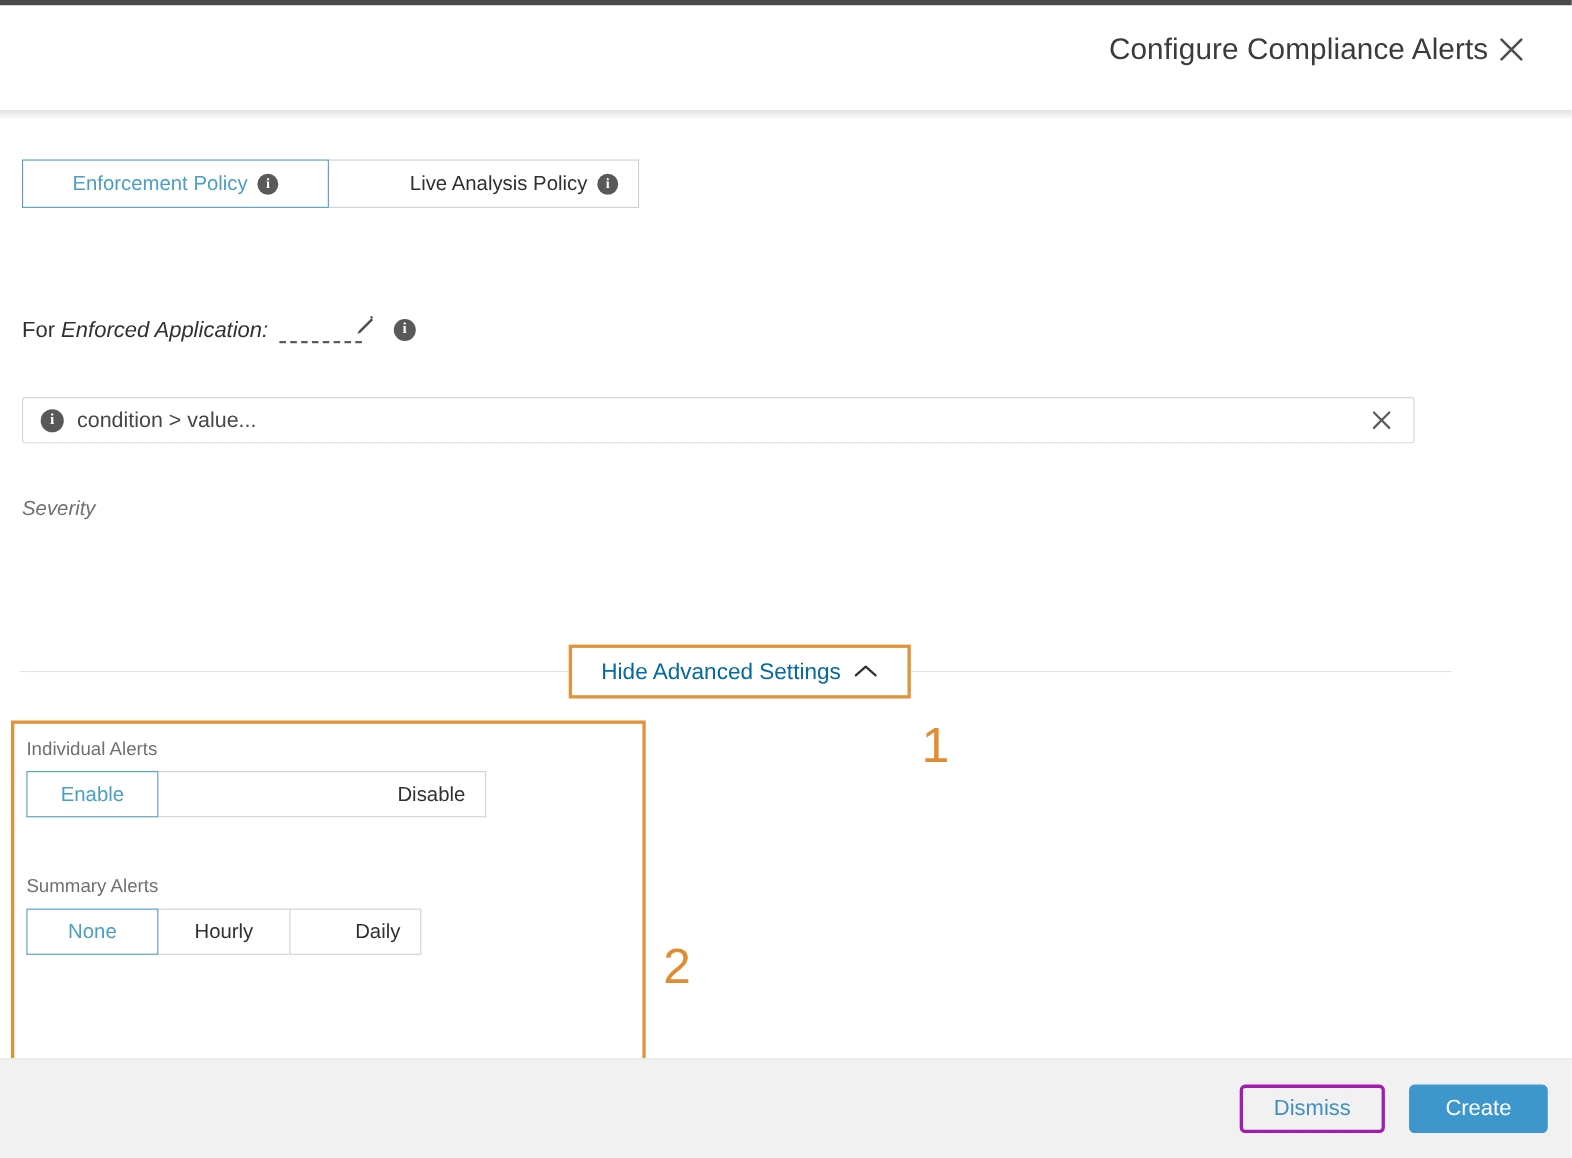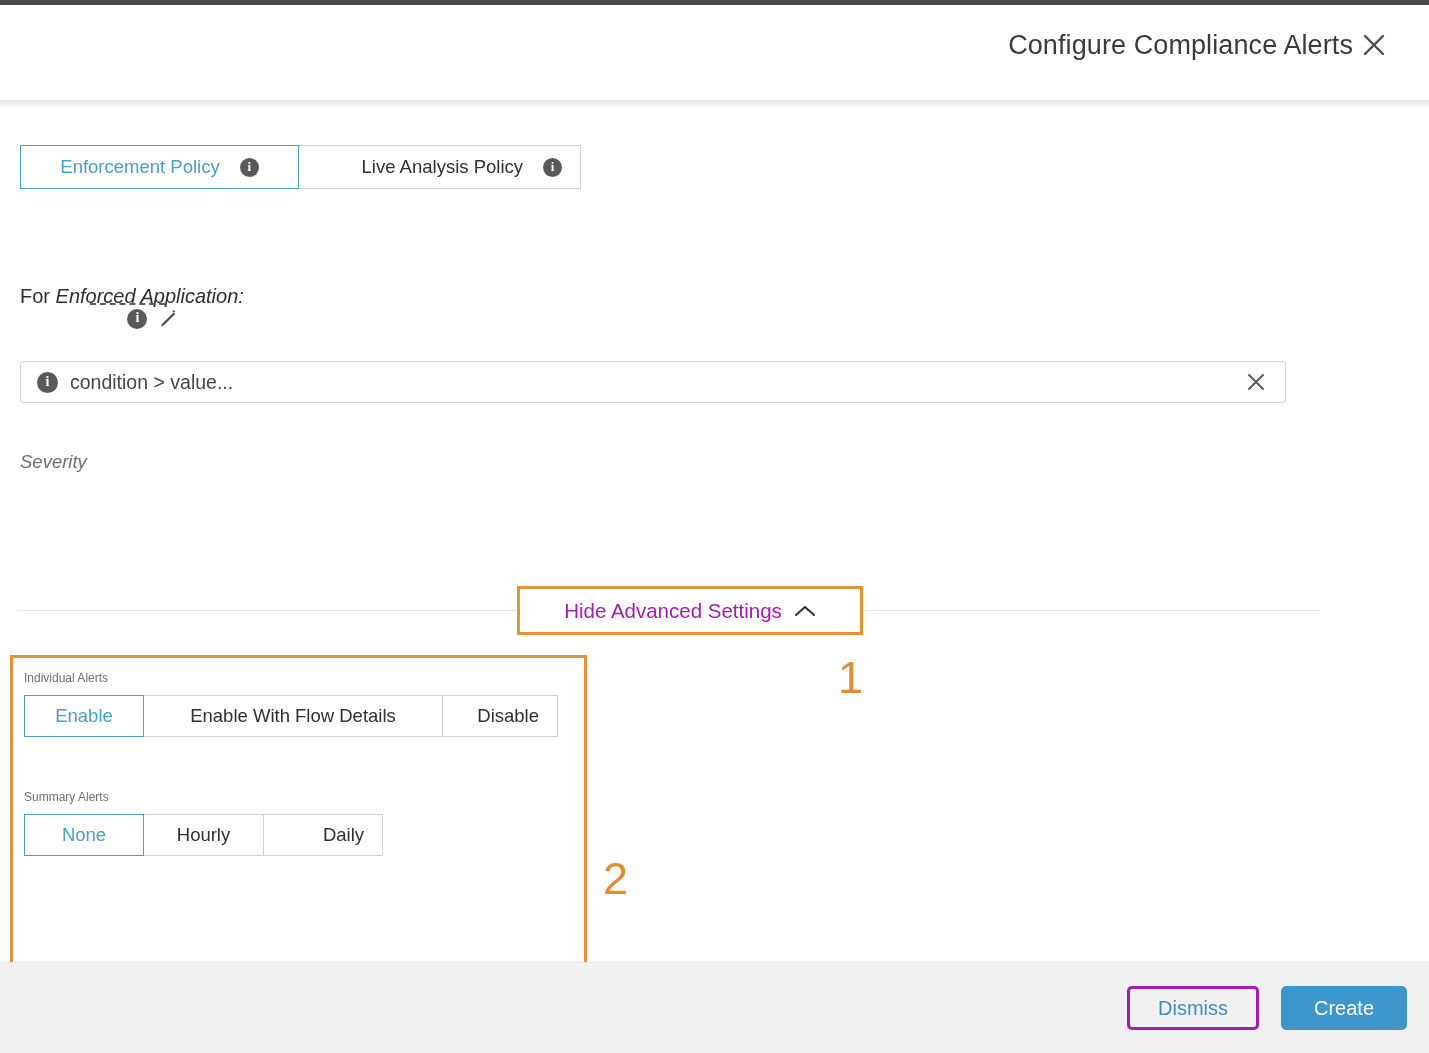--- a/index.html
+++ b/index.html
@@ -77,21 +77,21 @@
     align-items: stretch;
   }
   .seg-item {
     border: 1px solid #cfd0d2;
     border-right: none;
     background: #ffffff;
     height: 42px;
     display: flex;
     align-items: center;
     justify-content: center;
-    gap: 20px;
+    gap: 9px;
     font-size: 18.5px;
     color: #2f3032;
     cursor: pointer;
     padding: 0 18px;
     position: relative;
   }
   .seg-item:last-child { border-right: 1px solid #cfd0d2; justify-content: flex-end; }
   .seg-item.selected {
     border: 1px solid #4e9fb8;
     color: #4a9fc4;
@@ -120,21 +120,20 @@
   .types-block .field-label { display: block; margin-bottom: 10px; }
   .seg-types .seg-item { height: 44px; }
   .seg-types .seg-item:nth-child(1) { width: 279px; }
   .seg-types .seg-item:nth-child(2) { width: 282px; }
 
   
   .enforced-row {
     position: absolute; top: 176px; left: 20px;
     display: flex; align-items: center;
     height: 30px;
-    flex-direction: column;
   }
   .enforced-text {
     font-size: 20px;
     color: #2f3032;
     white-space: nowrap;
   }
   .enforced-text em { font-style: italic; }
   .enforced-edit {
     position: relative;
     width: 95px;
@@ -190,26 +189,26 @@
     position: absolute;
     top: 501px; left: 18px;
     width: 1302px; height: 1px;
     background: #e2e3e4;
   }
   .adv-toggle-wrap {
     position: absolute;
     top: 477px; left: 517px;
   }
   .adv-toggle {
-    width: 346px; height: 49px;
+    width: 311px; height: 49px;
     background: #ffffff;
     display: flex; align-items: center; justify-content: center;
     gap: 12px;
     font-size: 20.5px;
-    color: #a21caf;
+    color: #0369a1;
     cursor: pointer;
     border: 3px solid #e29238;
   }
   .chevron-up { display: block; }
 
   
   .anno-1 {
     position: absolute;
     top: 546px; left: 838px;
     font-size: 45px;
@@ -229,21 +228,21 @@
 
   
   .adv-box {
     position: absolute;
     top: 546px; left: 10px;
     width: 577px; height: 348px;
     border: 3px solid #e29238;
   }
   .adv-inner { padding: 13px 0 0 11px; }
   .adv-group-label {
-    font-size: 12px;
+    font-size: 17px;
     color: #6f7073;
     display: block;
     margin-bottom: 10px;
   }
   .seg-ind .seg-item:nth-child(1) { width: 120px; }
   .seg-ind .seg-item:nth-child(2) { width: 298px; }
   .seg-ind .seg-item:nth-child(3) { width: 116px; }
   .summary-wrap { margin-top: 53px; }
   .seg-sum .seg-item:nth-child(1) { width: 120px; }
   .seg-sum .seg-item:nth-child(2) { width: 119px; }
@@ -367,21 +366,20 @@
         </span>
       </div>
     </div>
     <div class="anno-1">1</div>
 
     <div class="adv-box">
       <div class="adv-inner">
         <span class="adv-group-label">Individual Alerts</span>
         <div class="seg seg-ind">
           <div class="seg-item selected">Enable</div>
-          <div class="seg-item">Enable With Flow Details</div>
           <div class="seg-item">Disable</div>
         </div>
 
         <div class="summary-wrap">
           <span class="adv-group-label">Summary Alerts</span>
           <div class="seg seg-sum">
             <div class="seg-item selected">None</div>
             <div class="seg-item">Hourly</div>
             <div class="seg-item">Daily</div>
           </div>

